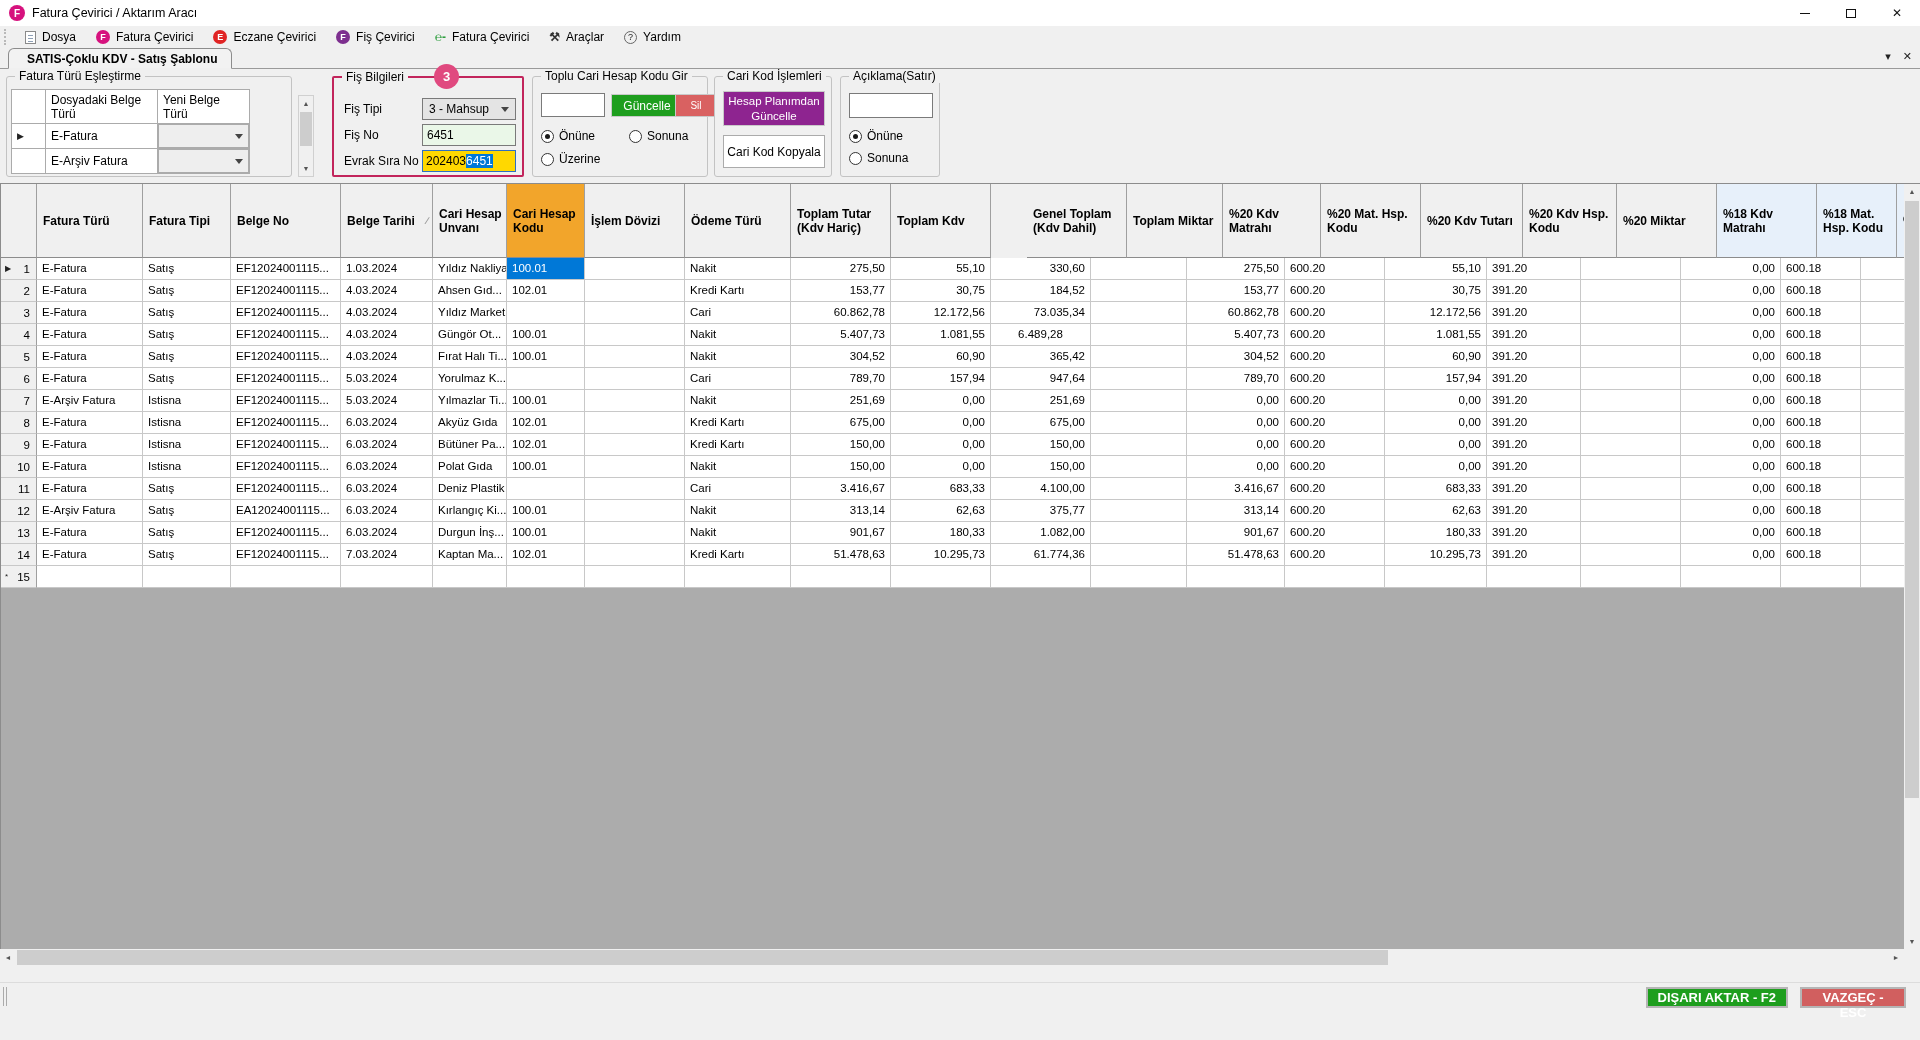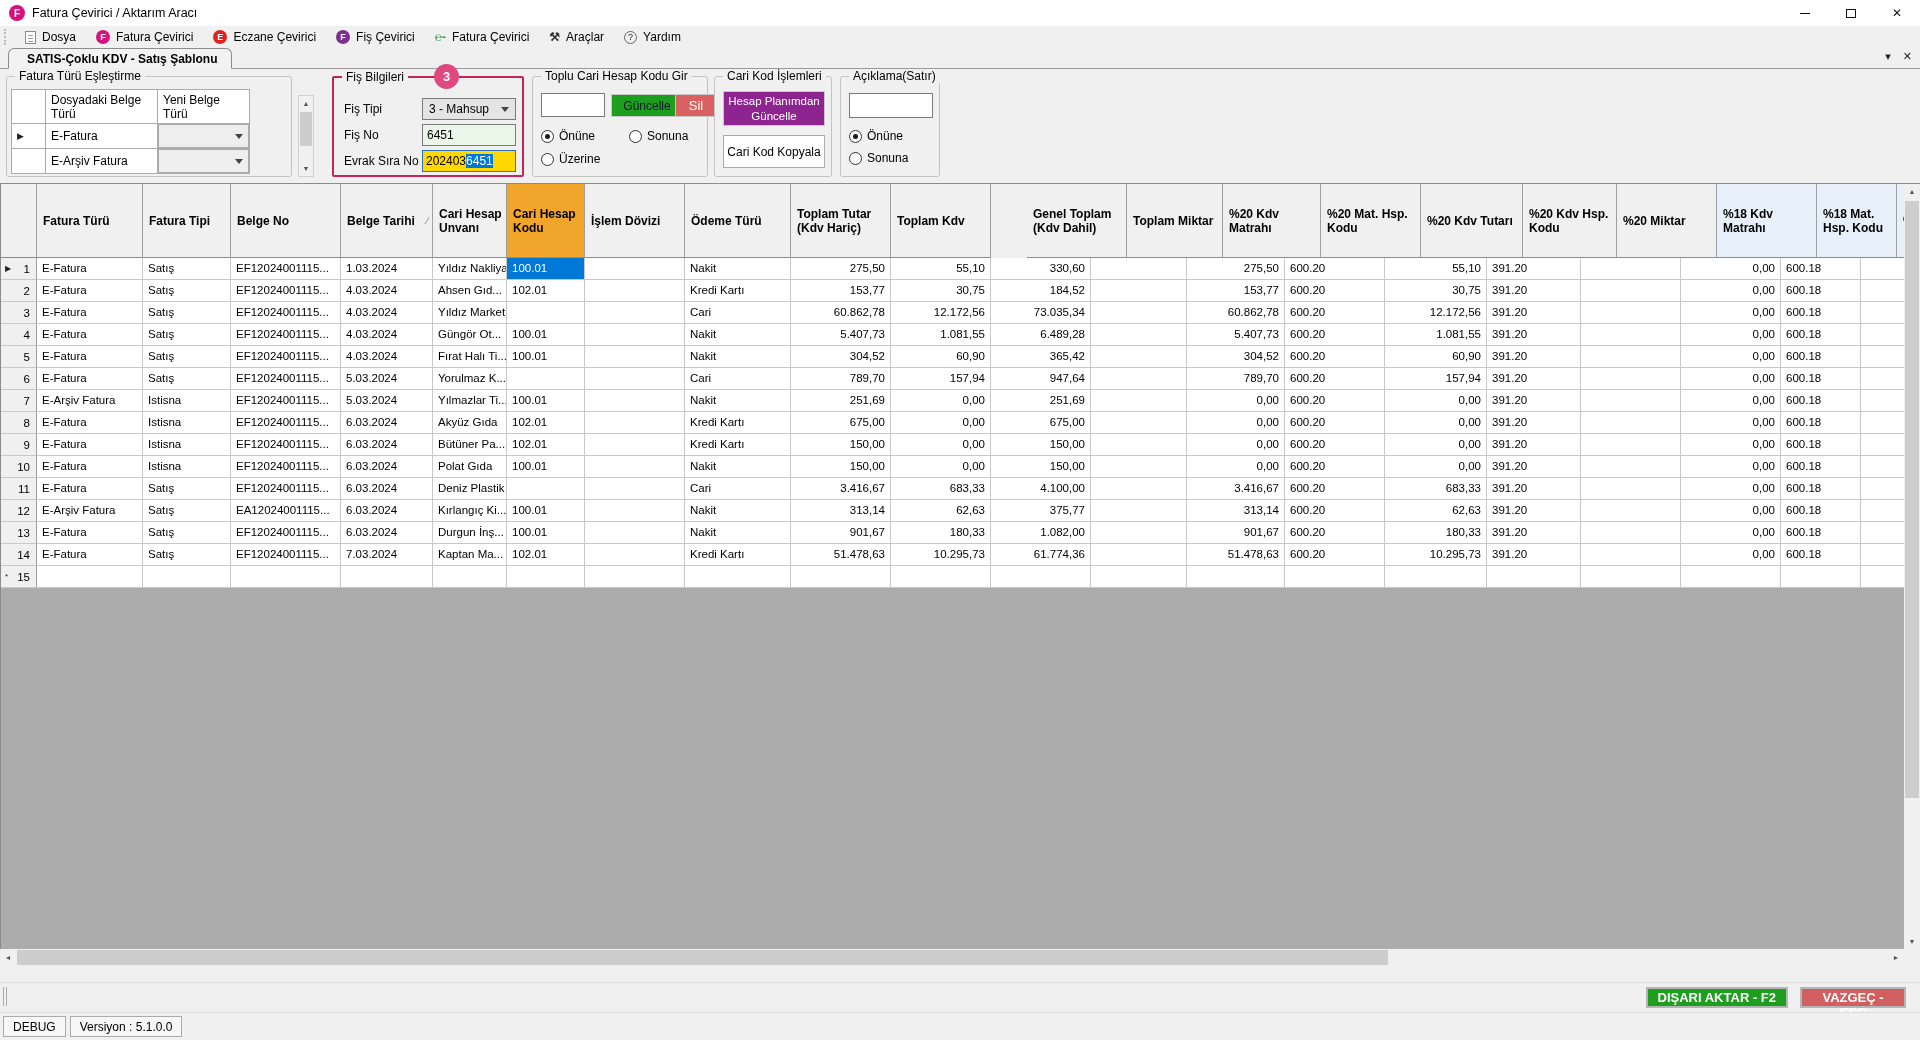--- a/index.html
+++ b/index.html
@@ -65,22 +65,22 @@
   .combo{position:absolute;left:88px;width:94px;height:22px;background:#e4e4e4;border:1px solid #7a7a7a;display:flex;align-items:center;justify-content:space-between;padding:0 6px;font-size:12px;}
   .carrow{width:0;height:0;border-left:4px solid transparent;border-right:4px solid transparent;border-top:5px solid #444;}
   .input-green{position:absolute;left:88px;width:94px;height:22px;background:#EAF7E8;border:1px solid #7a7a7a;font-size:12px;display:flex;align-items:center;padding:0 4px;}
   .input-gold{position:absolute;left:88px;width:94px;height:22px;background:#FFD800;border:1px solid #2F6FC0;font-size:12px;display:flex;align-items:center;padding:0 3px;}
   .sel-text{background:#0078D7;color:#fff;}
   .badge3{position:absolute;left:100px;top:-14px;width:25px;height:25px;border-radius:50%;background:#E0497F;color:#fff;font-weight:bold;font-size:13px;display:flex;align-items:center;justify-content:center;}
 
   
   .tinput{position:absolute;left:8px;top:16px;width:64px;height:24px;background:#fff;border:1px solid #7a7a7a;}
   .btn{display:flex;align-items:center;justify-content:center;font-size:12px;cursor:default;}
-  .btn-guncelle{position:absolute;left:78px;top:17px;width:72px;height:23px;background:#1E9E1E;color:#0f172a;border:1px solid #c9c9c9;}
-  .btn-sil{position:absolute;left:142px;top:17px;width:42px;height:23px;background:#D96161;color:#fff;border:1px solid #c9c9c9;font-size:13px;}
+  .btn-guncelle{position:absolute;left:78px;top:17px;width:72px;height:23px;background:#1E9E1E;color:#ffffff;border:1px solid #c9c9c9;}
+  .btn-sil{position:absolute;left:142px;top:17px;width:42px;height:23px;background:#D96161;color:#fff;border:1px solid #c9c9c9;font-size:10px;}
   .radio-item{position:absolute;display:flex;align-items:center;gap:5px;font-size:12px;}
   .radio{width:13px;height:13px;border:1px solid #333;border-radius:50%;background:#fff;position:relative;flex:0 0 auto;}
   .radio.on::after{content:"";position:absolute;left:3px;top:3px;right:3px;bottom:3px;background:#1a1a1a;border-radius:50%;}
 
   
   .btn-purple{position:absolute;left:8px;top:14px;width:102px;height:35px;background:#8E2490;color:#fff;border:1px solid #c9c9c9;font-size:11.5px;text-align:center;line-height:1.25;flex-direction:column;}
   .btn-white{position:absolute;left:8px;top:58px;width:102px;height:33px;background:#fff;border:1px solid #ababab;color:#000;}
 
   
   .ainput{position:absolute;left:8px;top:16px;width:84px;height:25px;background:#fff;border:1px solid #7a7a7a;}
@@ -438,21 +438,21 @@
           <div class="gcell" style="width: 106px;">E-Fatura</div>
           <div class="gcell" style="width: 88px;">Satış</div>
           <div class="gcell" style="width: 110px;">EF12024001115...</div>
           <div class="gcell" style="width: 92px;">4.03.2024</div>
           <div class="gcell" style="width: 74px;">Güngör Ot...</div>
           <div class="gcell" style="width: 78px;">100.01</div>
           <div class="gcell" style="width: 100px;"></div>
           <div class="gcell" style="width: 106px;">Nakit</div>
           <div class="gcell right" style="width: 100px;">5.407,73</div>
           <div class="gcell right" style="width: 100px;">1.081,55</div>
-          <div class="gcell right" style="width: 100px;">6.489,28</div>
+          <div class="gcell right" style="width: 100px; text-align: center;">6.489,28</div>
           <div class="gcell right" style="width: 96px;"></div>
           <div class="gcell right" style="width: 98px;">5.407,73</div>
           <div class="gcell" style="width: 100px;">600.20</div>
           <div class="gcell right" style="width: 102px;">1.081,55</div>
           <div class="gcell" style="width: 94px;">391.20</div>
           <div class="gcell right" style="width: 100px;"></div>
           <div class="gcell right" style="width: 100px;">0,00</div>
           <div class="gcell" style="width: 80px;">600.18</div>
           <div class="gcell right" style="width: 100px;"></div>
         </div>
@@ -746,18 +746,14 @@
     </div>
     <div class="sb-corner"></div>
   </div>
 
   <div class="statusrow">
     <span class="sgrip"></span>
     <button class="btn-export">DIŞARI AKTAR - F2</button>
     <button class="btn-cancel">VAZGEÇ - ESC</button>
   </div>
 
-  <div class="bottomrow">
-    <span class="bpanel">DEBUG</span>
-    <span class="bpanel">Versiyon : 5.1.0.0</span>
-  </div>
 
 </div>
 
 </body></html>

